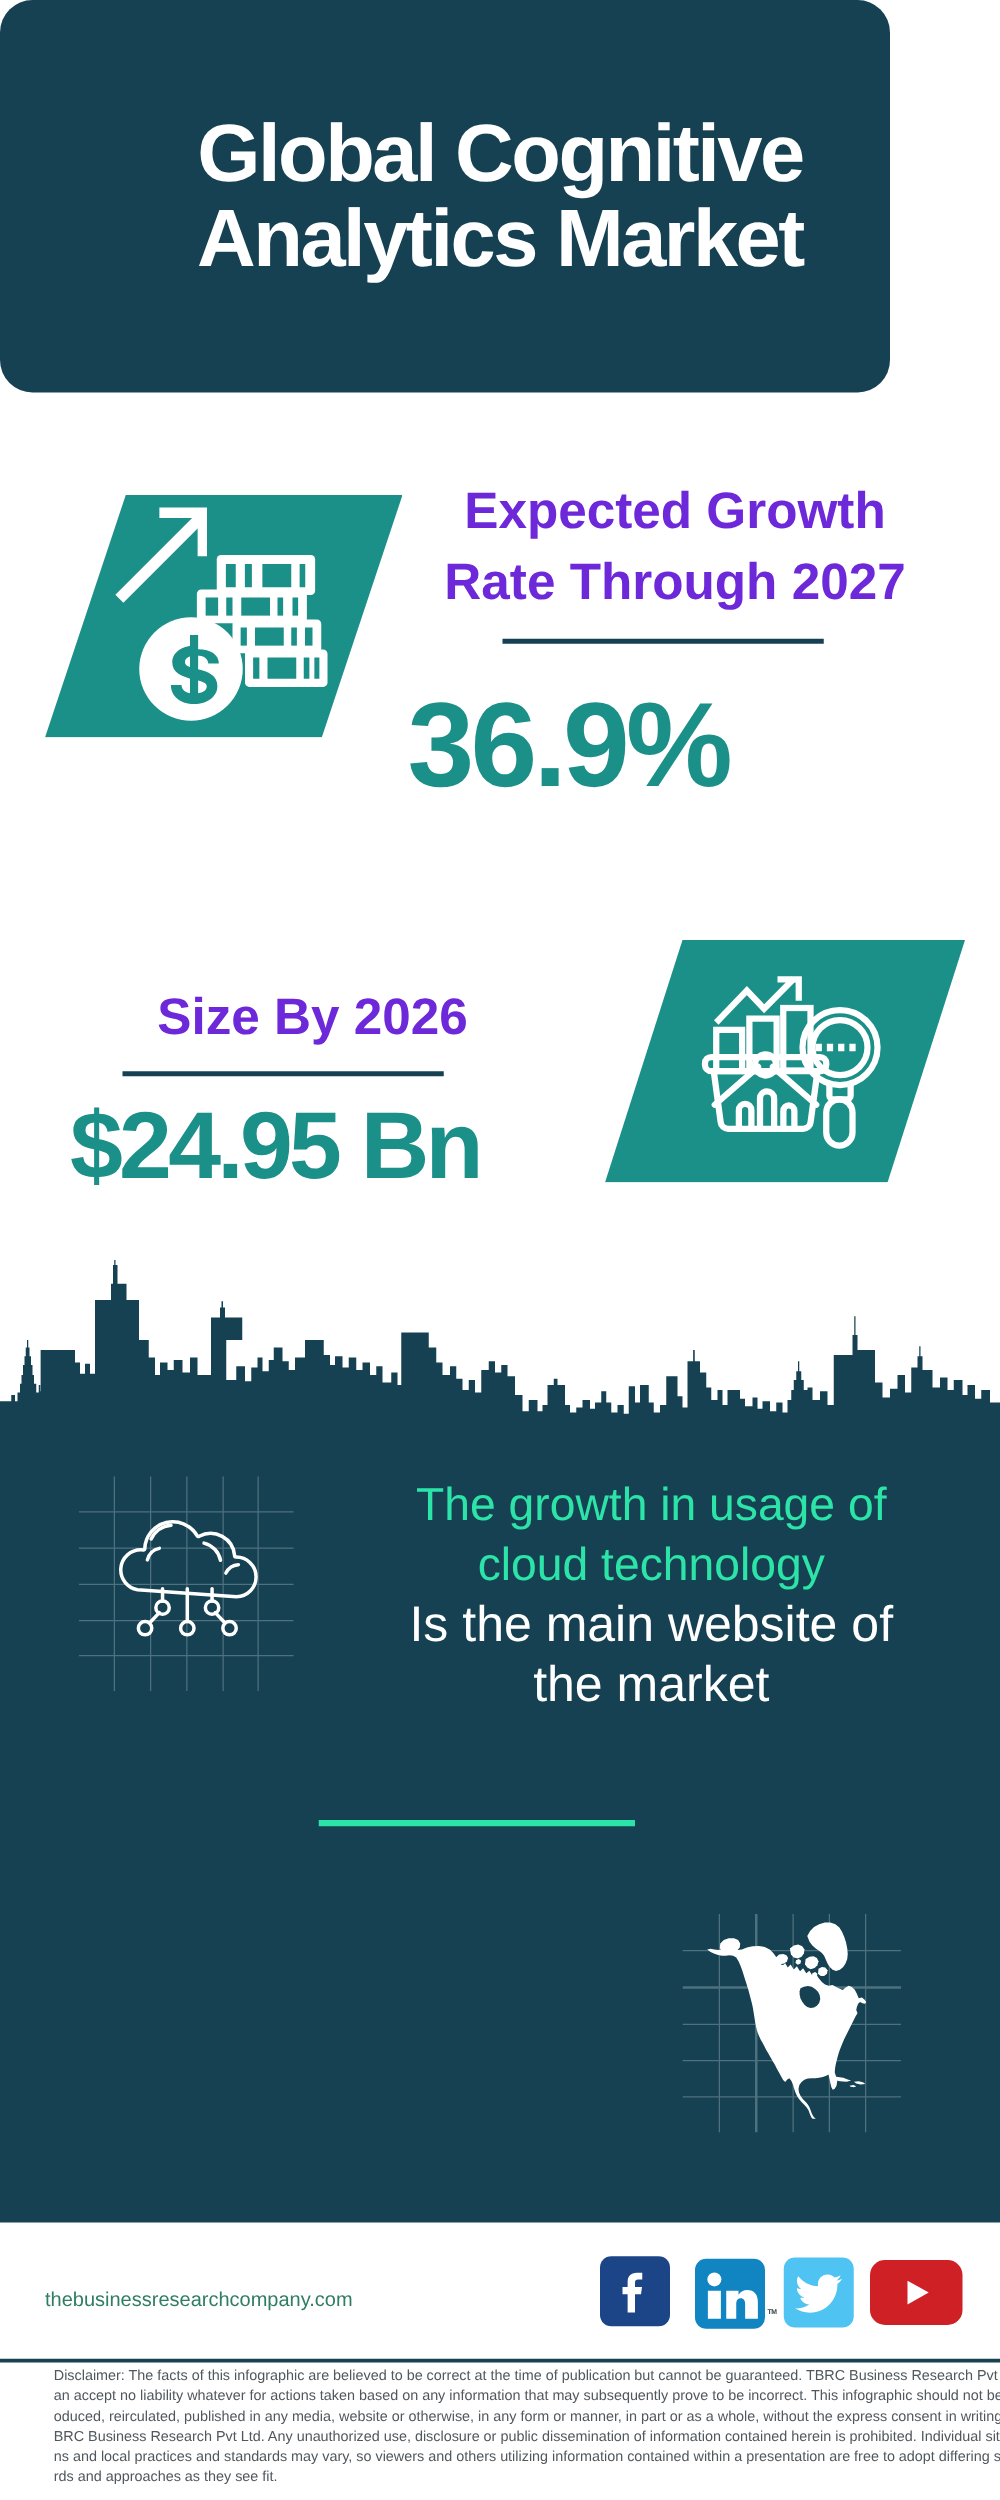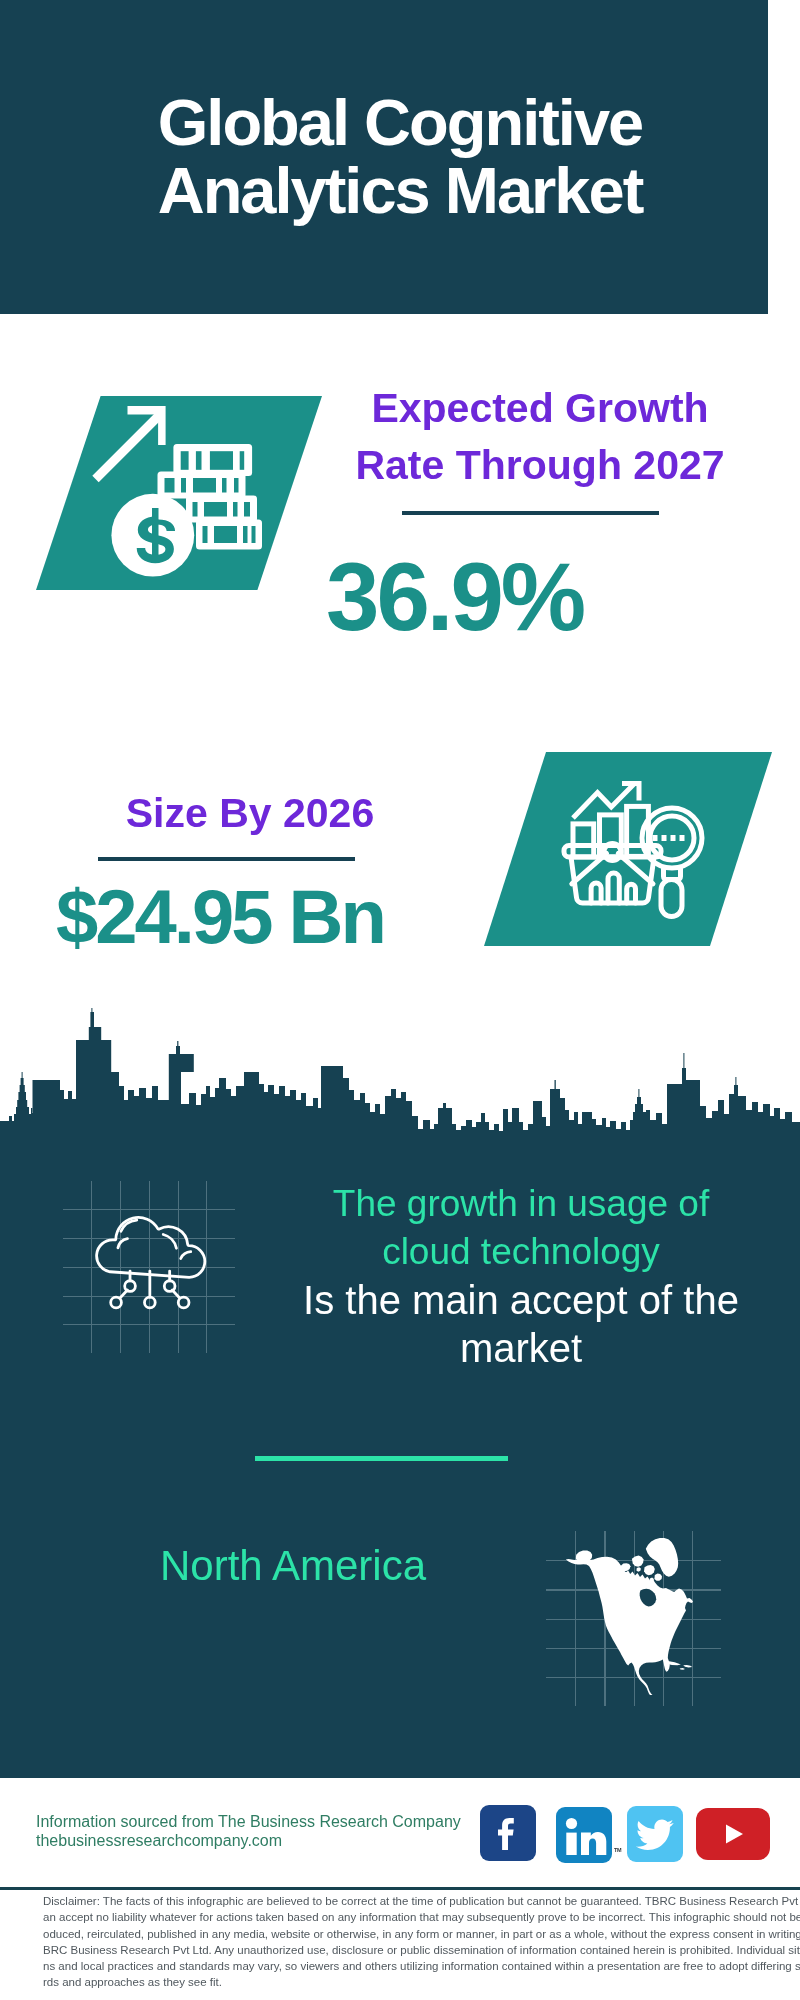--- a/index.html
+++ b/index.html
@@ -1,21 +1,21 @@
 <!DOCTYPE html>
 <html><head>
 <meta charset="utf-8">
 <style>
   * { margin:0; padding:0; box-sizing:border-box; }
   html,body { width:800px; height:2000px; }
   body { font-family:"Liberation Sans", sans-serif; background:#ffffff; overflow:hidden; }
   .page { position:relative; width:800px; height:2000px; background:#ffffff; }
 
   
-  .header { position:absolute; left:0; top:0; width:768px; height:314px; background:#164152; }
+  .header { position:absolute; left:0; top:0; width:712px; height:314px; background:#164152;border-radius:26px; }
   .header-title { position:absolute; left:0; top:89px; width:800px; text-align:center;
     font-size:65px; line-height:68px; font-weight:bold; color:#ffffff; letter-spacing:-2px; }
 
   
   .para { position:absolute; background:#1b9089; }
   .para.p1 { left:36px; top:396px; width:286px; height:194px;
     clip-path: polygon(64.6px 0, 286px 0, 221.4px 194px, 0 194px); }
   .para.p2 { left:484px; top:752px; width:288px; height:194px;
     clip-path: polygon(62px 0, 288px 0, 226px 194px, 0 194px); }
 
@@ -176,27 +176,26 @@
       <path d="M 72.2 83.3 L 78.6 90.1"></path>
       <circle cx="36" cy="79.9" r="4.6"></circle>
       <circle cx="70" cy="79.9" r="4.6"></circle>
       <circle cx="24" cy="94" r="4.6"></circle>
       <circle cx="53" cy="94" r="4.6"></circle>
       <circle cx="82" cy="94" r="4.6"></circle>
     </g>
   </svg>
   <div class="row-text" style="left:301px;top:1180px;width:440px;font-size:40px;line-height:48px;">
     <div class="accent" style="font-size:37px;">The growth in usage of cloud technology</div>
-    <div>Is the main accept of the market</div>
+    <div>Is the main website of the market</div>
   </div>
 
   <div class="mid-rule" style="left:255px;top:1456px;width:253px;"></div>
 
   <div class="row-text" style="left:73px;top:1541px;width:440px;font-size:45px;line-height:49px;">
-    <div class="accent" style="font-size:42px;">North America</div>
   </div>
 
   <div class="grid-box" style="left:546px;top:1531px;width:175px;height:175px;">
     <div class="gl" style="left:29.3px;top:0;width:1.2px;height:175px;"></div>
     <div class="gl" style="left:58.4px;top:0;width:1.2px;height:175px;"></div>
     <div class="gl" style="left:87.5px;top:0;width:1.2px;height:175px;"></div>
     <div class="gl" style="left:116.6px;top:0;width:1.2px;height:175px;"></div>
     <div class="gl" style="left:145.7px;top:0;width:1.2px;height:175px;"></div>
     <div class="gl" style="left:0;top:29.3px;width:175px;height:1.2px;"></div>
     <div class="gl" style="left:0;top:58.4px;width:175px;height:1.2px;"></div>
@@ -215,21 +214,21 @@
       <path d="M 91.8 53.1 L 94.1 52.2 L 95.9 53.6 L 95.4 55.8 L 93.2 56.7 L 91.4 55.4 Z" fill="#ffffff"></path>
       <path d="M 78.8 57.6 L 81.0 56.7 L 82.8 58.1 L 82.4 60.3 L 80.1 61.2 L 78.3 59.9 Z" fill="#ffffff"></path>
       <path d="M 104.9 63.5 L 107.1 62.6 L 108.9 63.9 L 108.5 66.2 L 106.2 67.1 L 104.4 65.7 Z" fill="#ffffff"></path>
       <path d="M 118.8 146.7 L 124.2 146.3 L 129.6 147.2 L 133.2 148.5 L 135.9 149.4 L 132.3 150.3 L 126.9 149.9 L 122.4 149.0 L 119.3 148.1 Z" fill="#ffffff"></path>
       <path d="M 138.2 150.3 L 141.8 149.9 L 145.4 150.8 L 147.2 152.1 L 143.6 152.6 L 140.0 151.7 Z" fill="#ffffff"></path>
       <path d="M 134.6 153.5 L 137.7 153.0 L 140.0 153.9 L 138.2 154.8 L 135.5 154.4 Z" fill="#ffffff"></path>
       <path d="M 95.4 75.6 L 98.1 74.3 L 101.3 73.8 L 104.4 74.3 L 107.1 76.1 L 109.4 78.3 L 110.7 81.0 L 111.2 84.2 L 110.3 87.3 L 108.5 89.6 L 106.2 90.9 L 103.5 91.4 L 100.8 90.5 L 98.6 88.7 L 96.8 86.4 L 95.4 83.7 L 94.7 80.6 L 94.7 77.9 Z" fill="#164152"></path>
   </svg>
 
   <div class="footer-src" style="left:36px;top:1812px;width:460px;">
-    <span>Information sourced from The Business Research Company</span><br>
+    <br>
     <span>thebusinessresearchcompany.com</span>
   </div>
 
   <div class="social" style="left:480px;top:1805px;width:56px;height:56px;background:#1c4587;">
     <svg width="56" height="56" viewBox="0 0 56 56">
       <path fill="#ffffff" d="M33.8 18.5 h-3.4 c-1.6 0 -2.4 .9 -2.4 2.6 v3.5 h5.6 l-.8 5.8 h-4.8 v14.6 h-5.9 V30.4 h-4.1 v-5.8 h4.1 v-4.3 c0 -4.4 2.6 -7.2 7.3 -7.2 h4.4 z"></path>
     </svg>
   </div>
 
   <div class="social" style="left:556px;top:1807px;width:56px;height:56px;background:#1184c2;">

